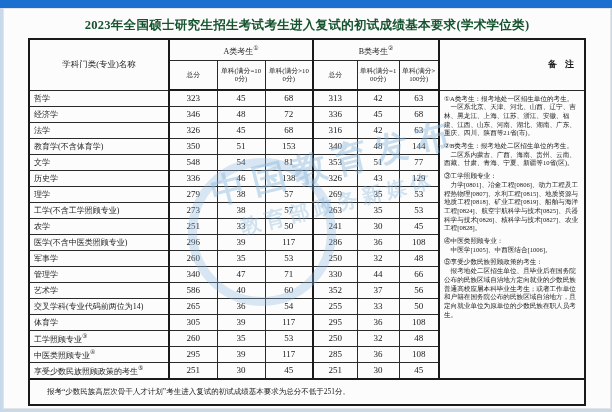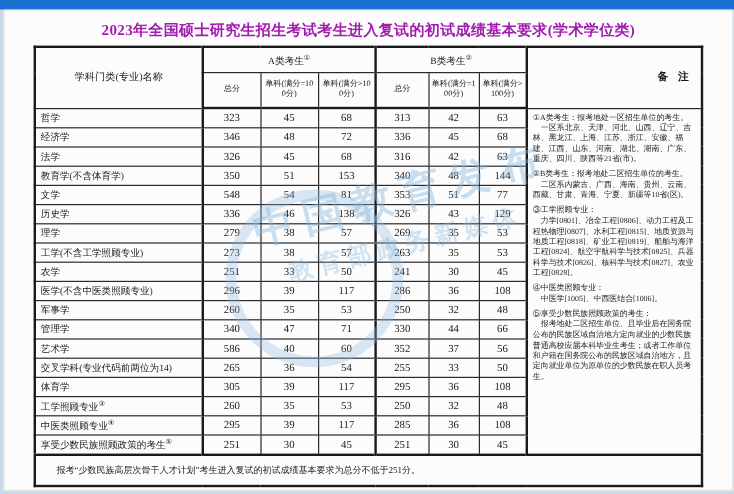--- a/index.html
+++ b/index.html
@@ -1,21 +1,21 @@
 <!DOCTYPE html>
 <html><head>
 <meta charset="utf-8">
 <style>
   html,body{margin:0;padding:0;}
   .canvas{position:relative;width:612px;height:412px;background:#c9d9ea;overflow:hidden;
           font-family:"Liberation Serif","DejaVu Serif",serif;color:#1a1a1a;}
   .top-bar{position:absolute;top:0;left:0;right:0;height:8px;background:#1b6fce;}
   .page{position:absolute;top:8px;left:3px;right:1px;bottom:3px;background:#fcfcfc;
         box-shadow:inset 0 0 0 1px #e4e4e4;}
-  .title{margin-top:9px;text-align:center;font-weight:bold;font-size:12.5px;letter-spacing:.3px;color:#a21caf;}
+  .title{margin-top:9px;text-align:center;font-weight:bold;font-size:12.5px;letter-spacing:.3px;color:#14532d;}
   table.score-table{position:absolute;left:25px;top:30px;width:556px;border-collapse:collapse;
         table-layout:fixed;border:2px solid #1a1a1a;background:transparent;}
   th,td{border:1px solid #2a2a2a;padding:0 2px;overflow:hidden;}
   thead th{font-weight:normal;text-align:center;}
   .group-h{font-size:8px;height:20px;}
   .group-h sup,.subject sup{font-size:6px;}
   .sub-h{font-size:6.8px;height:26px;line-height:1.15;word-break:break-all;padding:1px 2px;}
   .subject-h{font-size:8.5px;margin-left:41px;}
   .remark-h{font-size:9px;font-weight:bold;letter-spacing:8px;text-align:right;}
   thead tr:last-child th{border-bottom:2px solid #1a1a1a;}

